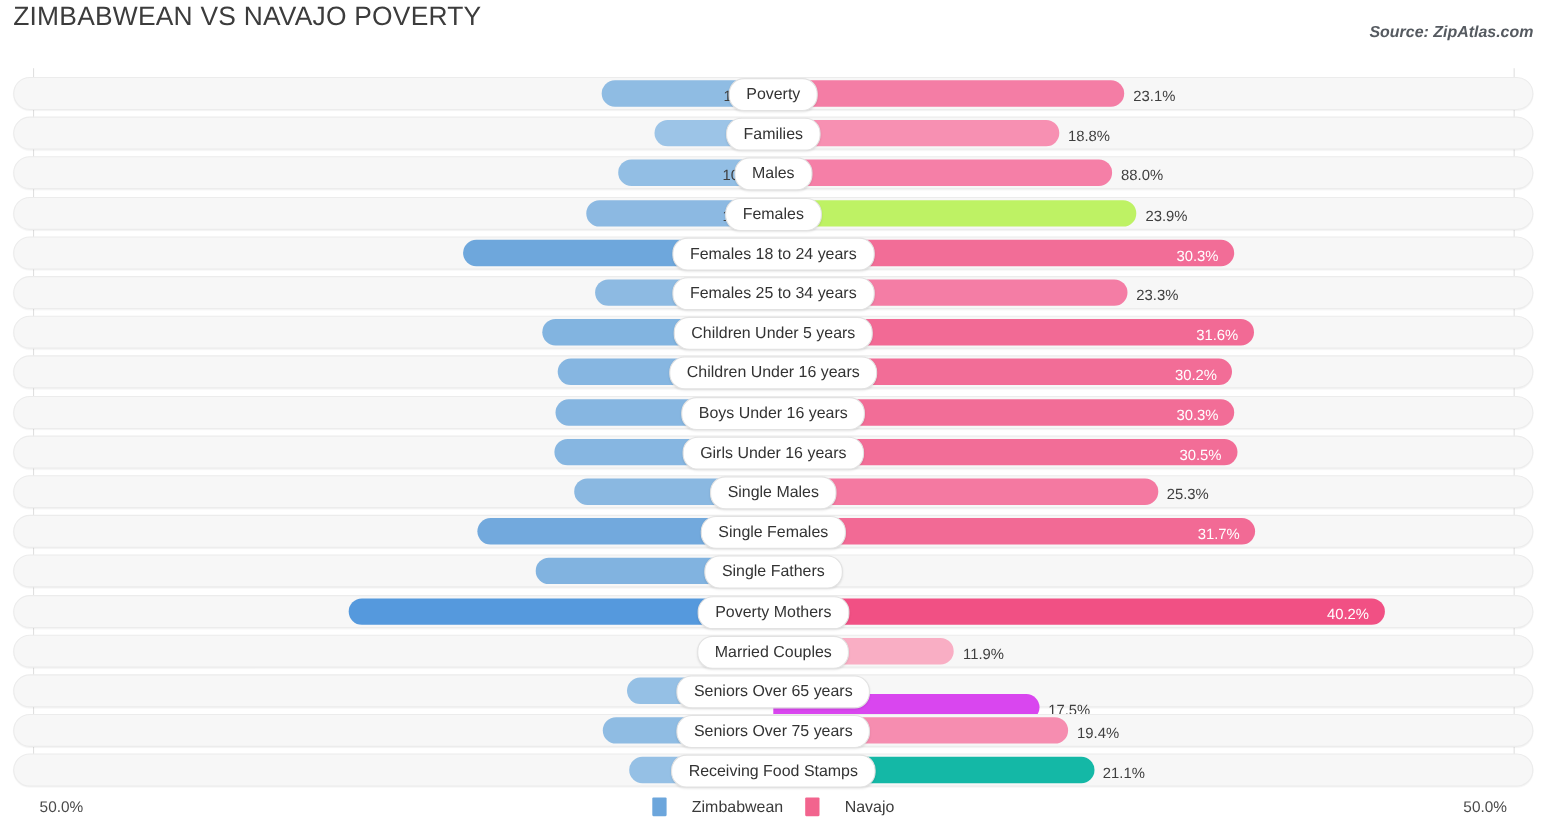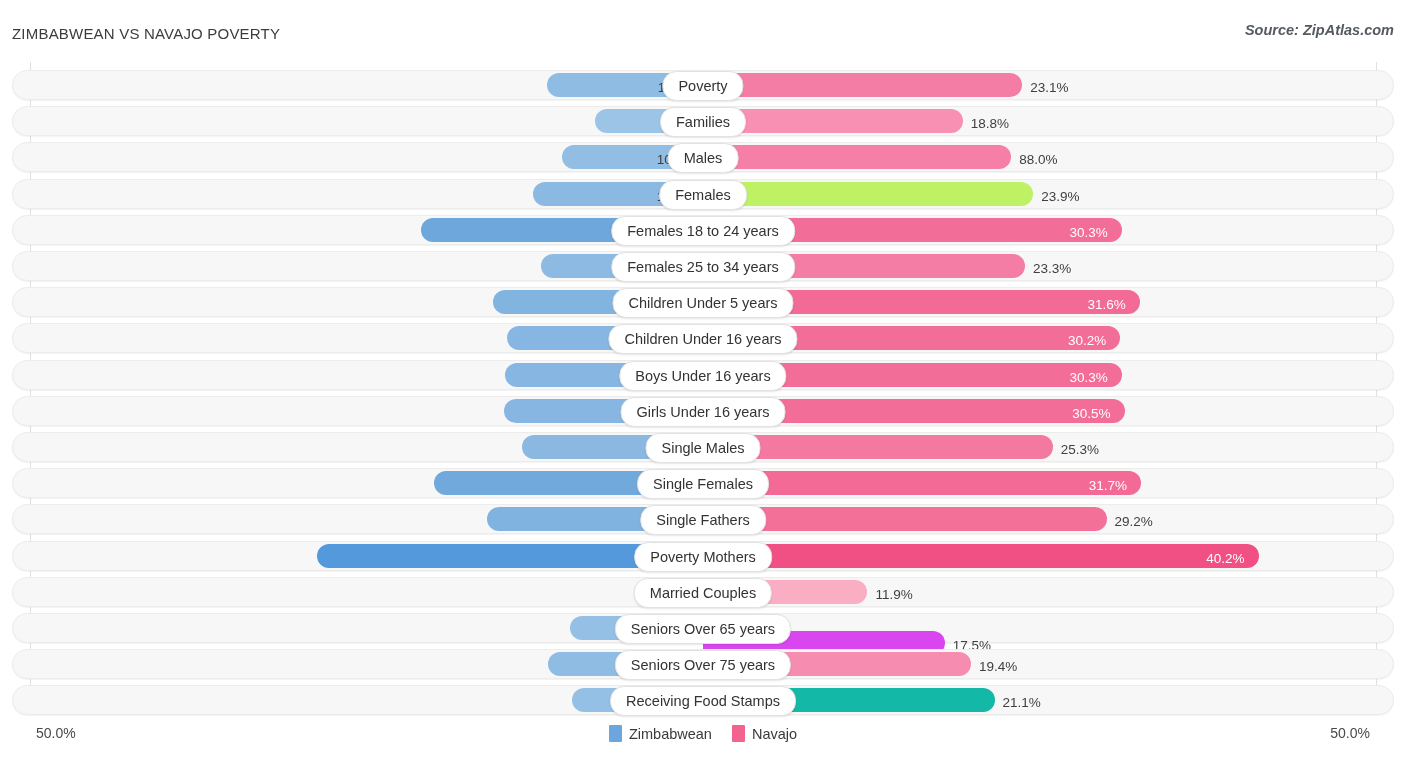--- a/index.html
+++ b/index.html
@@ -19,22 +19,22 @@
   
   #header {
     position: absolute;
     left: 0; top: 0;
     width: 1406px;
     height: 62px;
   }
   #page-title {
     position: absolute;
     left: 12px;
-    top: 25px;
-    font-size: 15px;
+    top: 2px;
+    font-size: 24px;
     letter-spacing: 0.2px;
     color: #3c3c3c;
     font-weight: 400;
     white-space: nowrap;
   }
   #source-label {
     position: absolute;
     right: 12px;
     top: 22px;
     font-size: 14.5px;
@@ -158,21 +158,21 @@
     top: 11px;
     width: 1406px;
     display: flex;
     justify-content: center;
     align-items: center;
     gap: 20px;
   }
   .legend-item {
     display: flex;
     align-items: center;
-    gap: 7px;
+    gap: 23px;
     font-size: 14.5px;
     color: #3a3a3a;
   }
   .legend-swatch {
     width: 13px;
     height: 17px;
     border-radius: 1px;
     display: inline-block;
   }
 </style>
@@ -305,23 +305,20 @@
         </div>
         <div class="bar bar-right" style="width: 438.094px; background: rgb(242, 106, 149);">
           <div class="val val-in">31.7%</div>
         </div>
         <div class="center-pill">Single Females</div>
       </div>
       <div class="row" style="top: 442.4px;">
         <div class="track"></div>
         <div class="bar bar-left" style="width: 215.592px; background: rgb(129, 179, 224);">
           <div class="val val-left-out">15.6%</div>
-        </div>
-        <div class="bar bar-right" style="width: 403.544px; background: rgb(243, 112, 153);">
-          <div class="val val-right-out">29.2%</div>
         </div>
         <div class="center-pill">Single Fathers</div>
       </div>
       <div class="row" style="top: 478.6px;">
         <div class="track"></div>
         <div class="bar bar-left" style="width: 385.578px; background: rgb(85, 153, 221);">
           <div class="val val-left-out">27.9%</div>
         </div>
         <div class="bar bar-right" style="width: 555.564px; background: rgb(241, 80, 132);">
           <div class="val val-in">40.2%</div>

